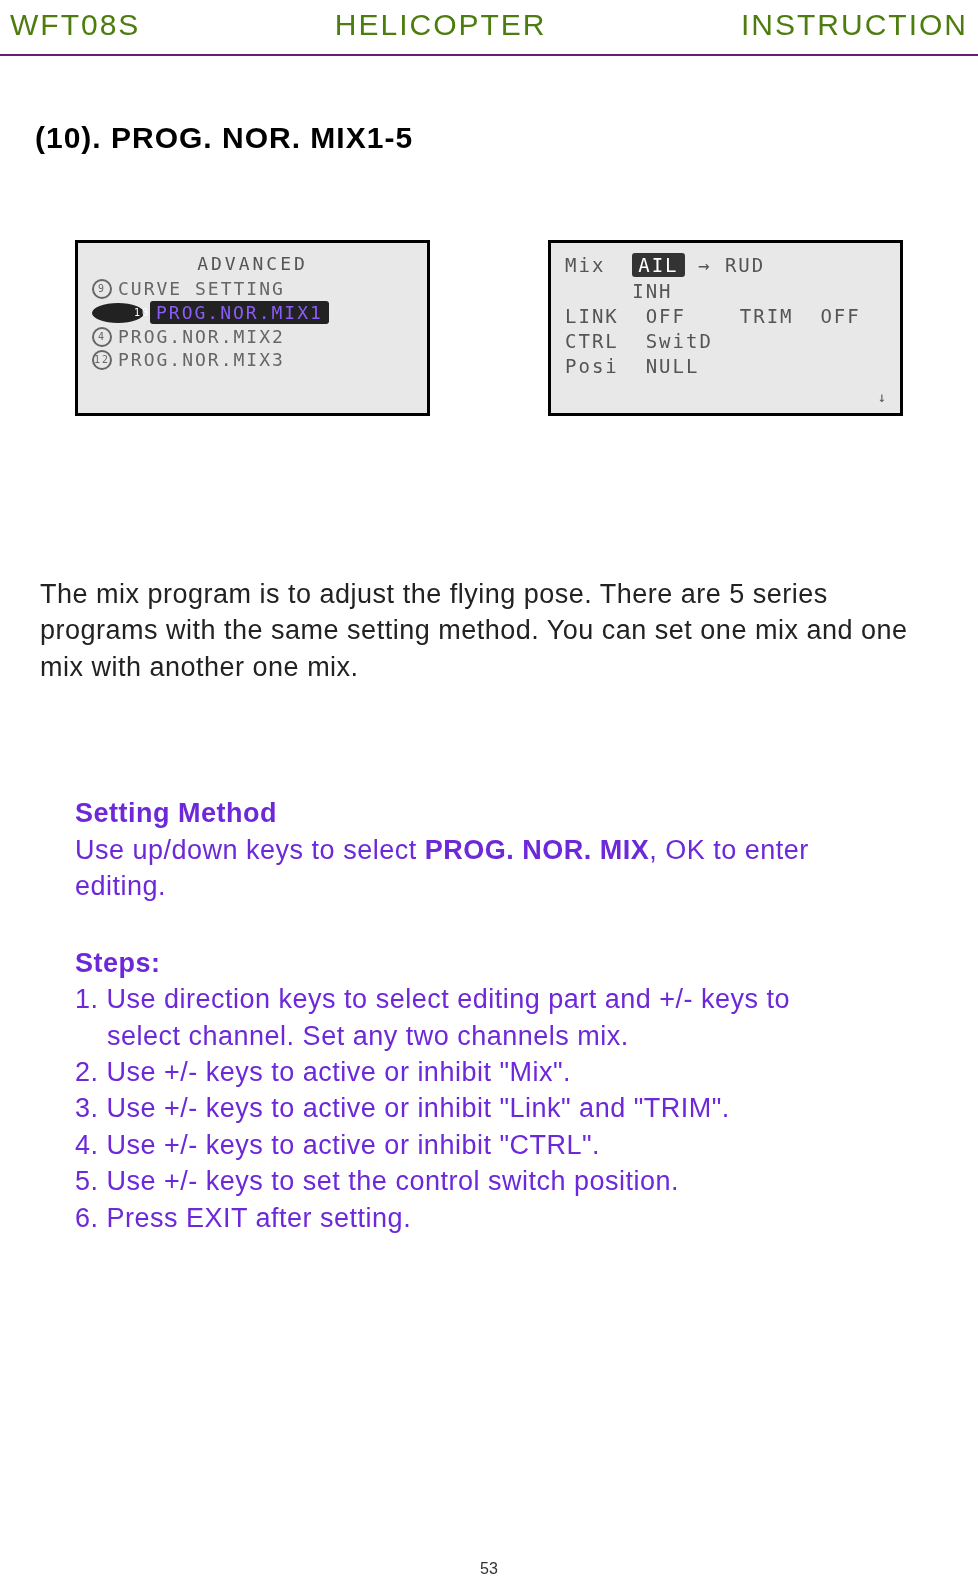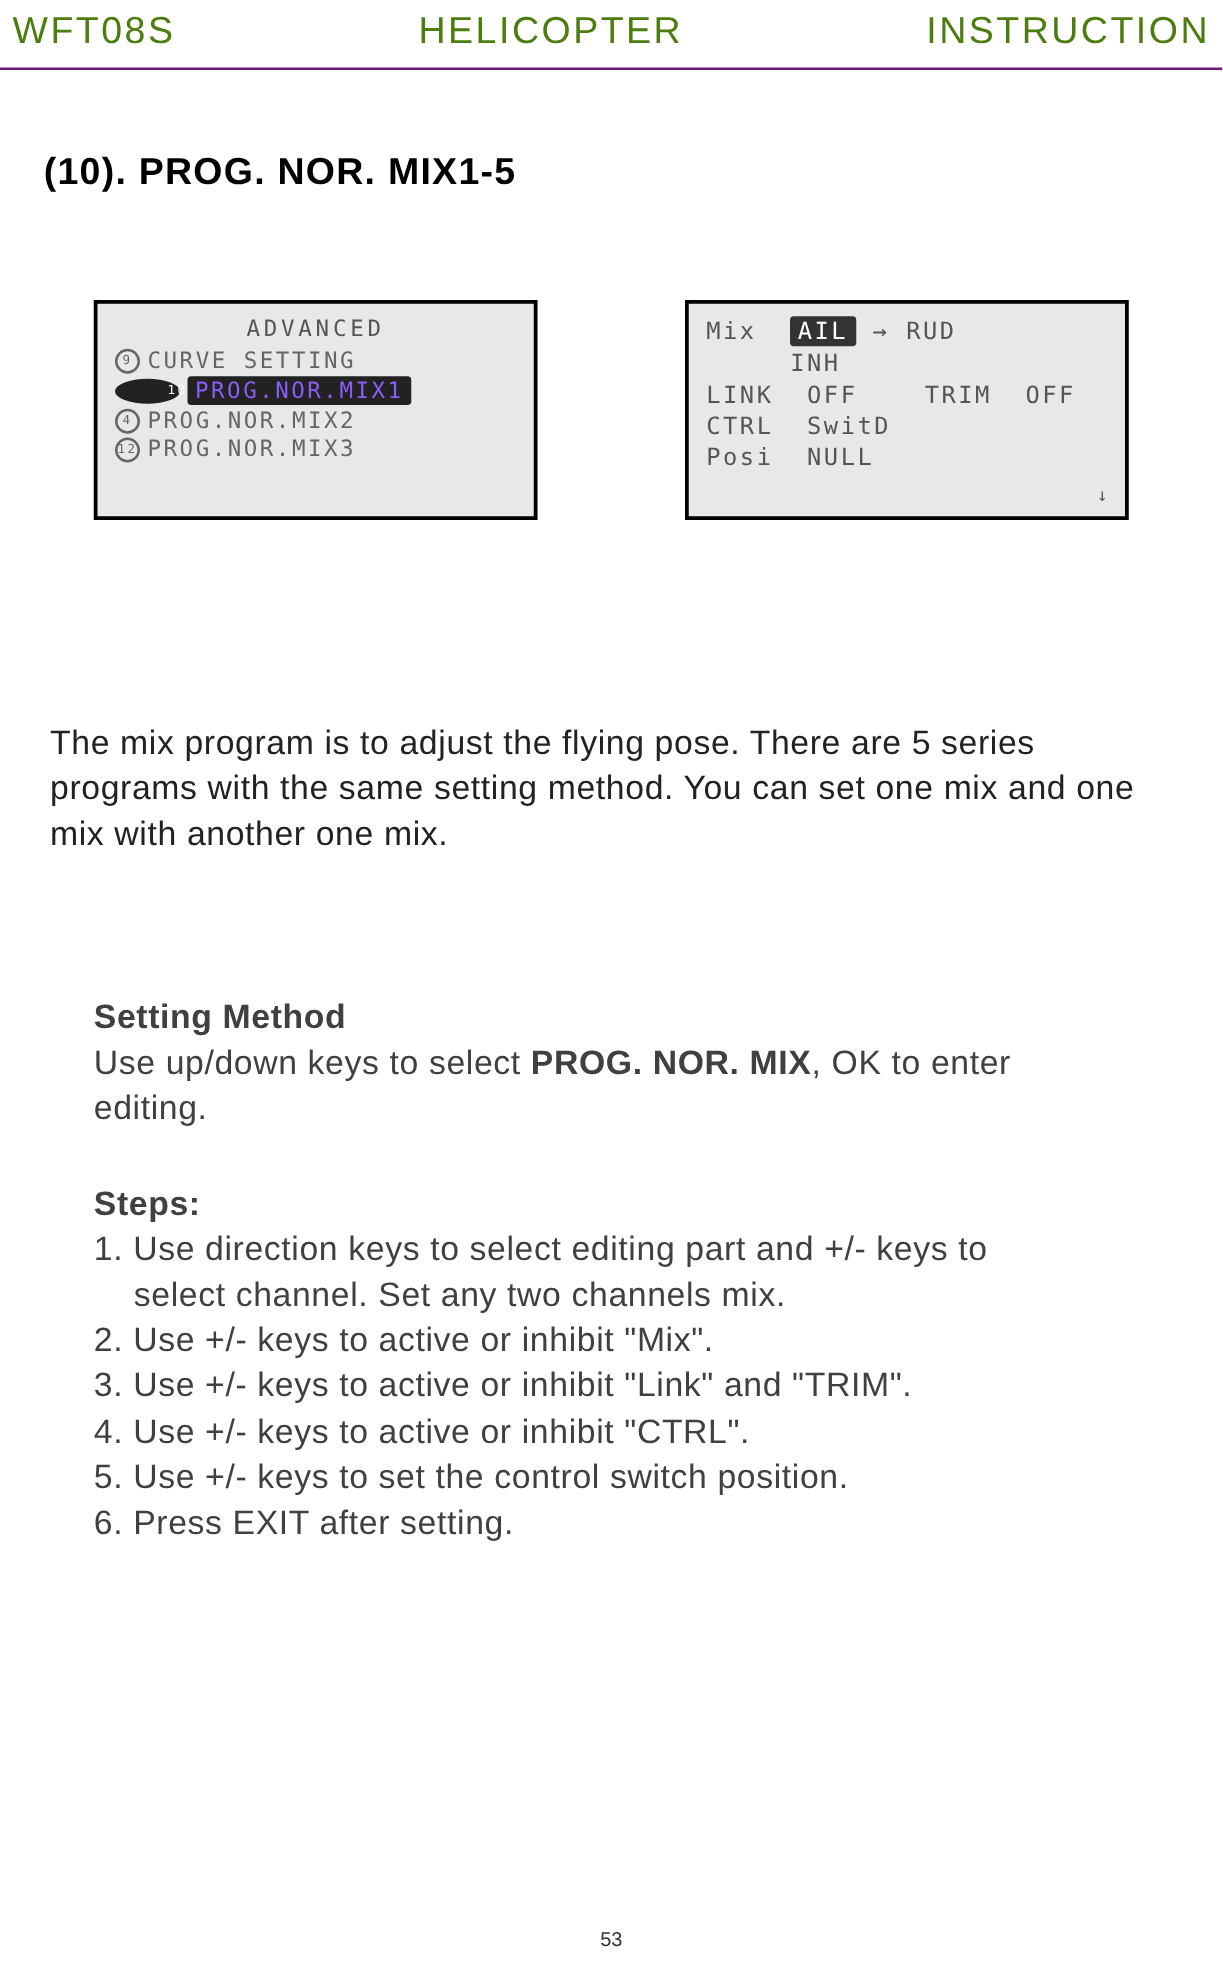--- a/index.html
+++ b/index.html
@@ -117,32 +117,32 @@
       font-size: 27px;
       margin: 160px 40px 0 40px;
       line-height: 1.35;
       color: #222;
       letter-spacing: 0.5px;
     }
     .setting-method {
       margin: 110px 75px 0 75px;
       font-size: 27px;
       line-height: 1.35;
-      color: #404040;
+      color: #6d28d9;
       letter-spacing: 0.5px;
     }
     .setting-method .bold {
       font-weight: bold;
     }
     .steps-block {
       margin-top: 40px;
     }
     .page-number {
       position: absolute;
-      bottom: 20px;
+      bottom: 4px;
       left: 50%;
       transform: translateX(-50%);
       font-size: 16px;
       color: #333;
     }
   </style>
 </head>
 <body>
 
 <div class="header">

